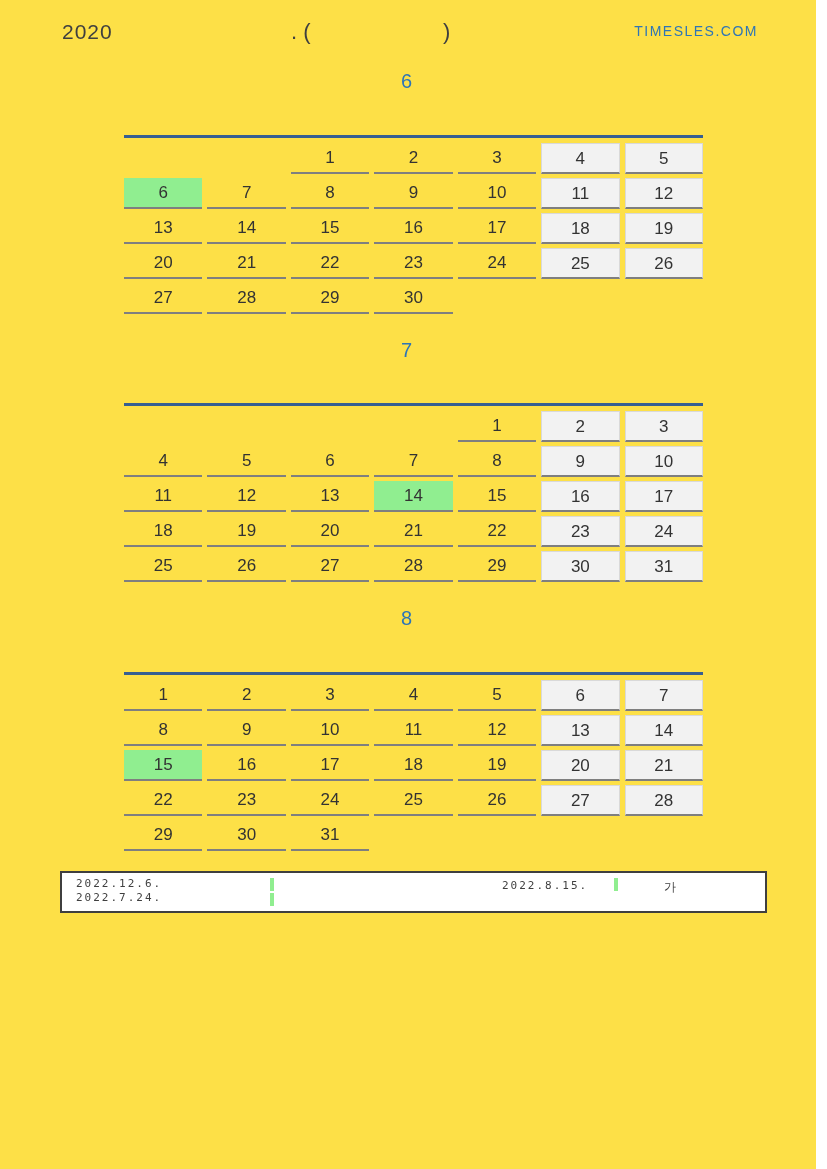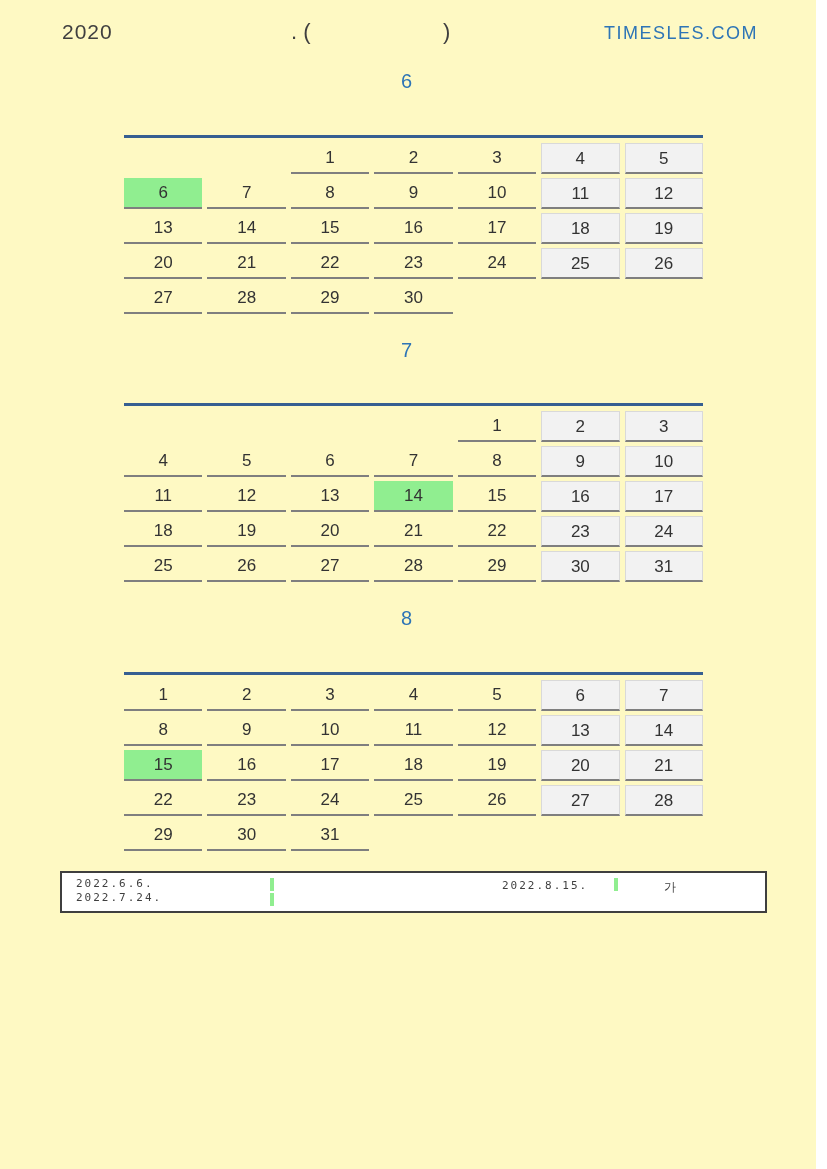--- a/index.html
+++ b/index.html
@@ -1,41 +1,41 @@
 <!DOCTYPE html>
 <html><head>
 <meta charset="utf-8">
 <style>
   html, body { margin: 0; padding: 0; background: #ffffff; }
   .page {
     position: relative;
     width: 816px;
     height: 1169px;
-    background: #fef9c3;
+    background: #fde047;
     font-family: "Liberation Sans", sans-serif;
     color: var(--ink, #3f3f3f);
     overflow: hidden;
   }
 
   
   .year-label {
     position: absolute; left: 62px; top: 20px;
     font-size: 21px; letter-spacing: 1px; color: var(--ink, #3f3f3f);
   }
   .title-open {
     position: absolute; left: 291px; top: 19px;
     font-size: 22px; color: var(--ink, #3f3f3f);
   }
   .title-close {
     position: absolute; left: 443px; top: 19px;
     font-size: 22px; color: var(--ink, #3f3f3f);
   }
   .site-link {
     position: absolute; right: 58px; top: 23px;
-    font-size: 18px; letter-spacing: 1.5px;
+    font-size: 14px; letter-spacing: 1.5px;
     color: var(--accent, #2e75b6);
     text-decoration: none; cursor: pointer;
   }
 
   
   .month-title {
     position: absolute; left: 124px; width: 565px;
     text-align: center;
     font-size: 20px; color: var(--accent, #2e75b6);
   }
@@ -225,21 +225,21 @@
         <div class="cell">31</div>
         <div class="cell empty"></div>
         <div class="cell empty"></div>
         <div class="cell empty"></div>
         <div class="cell empty"></div>
       </div>
   </div>
 
   <div class="footer">
     <div class="f-left">
-      <div class="legend-date">2022.6.6.</div>
+      <div class="legend-date">2022.12.6.</div>
       <div class="legend-date">2022.7.24.</div>
     </div>
     <span class="gbar" style="left:208px; top:5px;"></span>
     <span class="gbar" style="left:208px; top:20px;"></span>
     <div class="f-mid legend-date">2022.8.15.</div>
     <span class="gbar" style="left:552px; top:5px;"></span>
     <div class="f-char">가</div>
   </div>
 
 </div>

